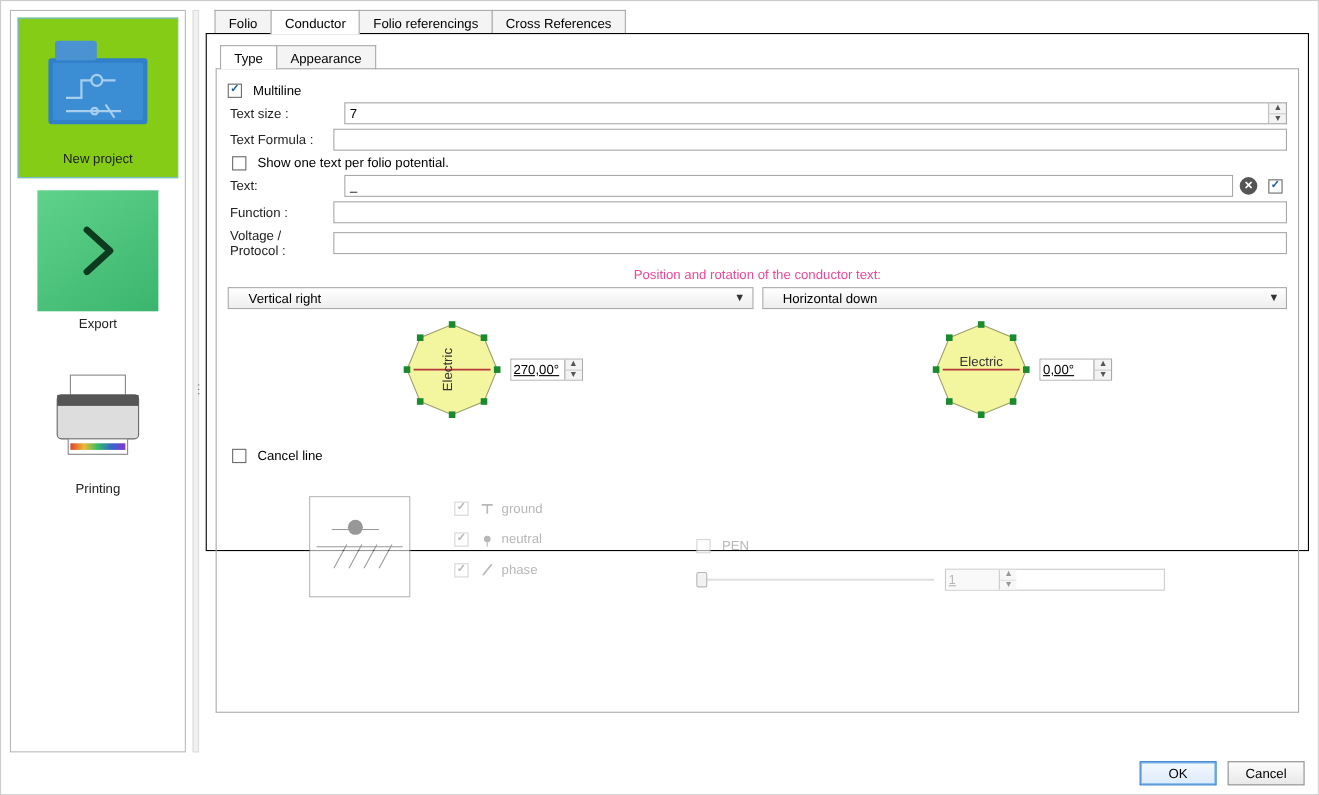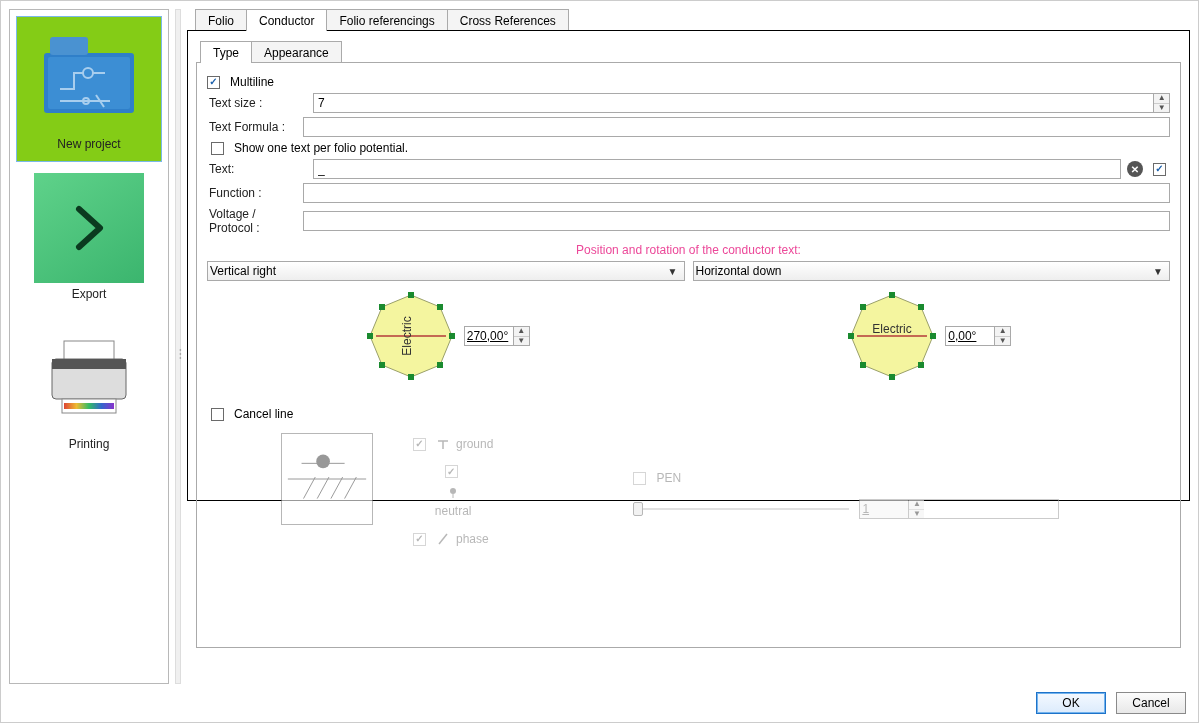--- a/index.html
+++ b/index.html
@@ -59,37 +59,37 @@
   .spin-buttons { width:16px; border:1px solid #a9a9a9; border-left:none; display:flex; flex-direction:column; background:#f3f3f3;}
   .spin-buttons div { flex:1; text-align:center; line-height:8px; font-size:8px; color:#555; border-bottom:1px solid #ccc;}
   .spin-buttons div:last-child{border-bottom:none;}
   .checkbox { width:13px;height:13px;border:1px solid #6a6a6a;display:inline-flex;align-items:center;justify-content:center;background:#fff;margin-right:4px;vertical-align:middle;}
   .checkbox.checked::before{content:"✓";font-size:10px;color:#1a5faa;font-weight:bold;line-height:1;}
   .checkbox.grey { border-color:#bbb; }
   .checkbox.grey.checked::before{color:#888;}
 
   .select {
     border:1px solid #a9a9a9; height:20px; display:flex; align-items:center; justify-content:space-between;
-    padding:0 2px 0 2px; background:linear-gradient(#fff,#eee);
+    padding:0 2px 0 18px; background:linear-gradient(#fff,#eee);
   }
   .select .arrow { font-size:10px; color:#333; padding:0 4px;}
 
   .section-heading { text-align:center; margin:8px 0 4px; color:#ec4899;}
 
   .dial-row { display:flex; justify-content:space-around; margin-top:10px;}
   .dial-group { display:flex; align-items:center; gap:8px;}
   .dial { width:90px; height:90px;}
   .deg-spin { display:flex; border:1px solid #a9a9a9; height:20px; width:66px;}
   .deg-spin input { border:none; width:48px; padding:0 2px;text-decoration:underline;}
   .deg-spin .sp { width:16px; border-left:1px solid #a9a9a9; display:flex; flex-direction:column; background:#f3f3f3;}
   .deg-spin .sp div{flex:1;text-align:center;font-size:8px;line-height:8px;color:#555;border-bottom:1px solid #ccc;}
   .deg-spin .sp div:last-child{border-bottom:none;}
 
   .single-box { margin-top:16px; padding:6px 4px 0;}
-  .sl-content { display:flex; gap:40px; margin:12px 0 0 70px; align-items:flex-start; opacity:0.6;}
+  .sl-content { display:flex; gap:40px; margin:30px 0 0 70px; align-items:flex-start; opacity:0.6;}
   .sl-diagram { width:92px; height:92px; border:1px solid #888; background:#fff; position:relative;}
   .sl-cols { display:flex; gap:140px;}
   .grey-text { color:#888;}
 
   .slider-track { position:relative; width:220px; height:20px; }
   .slider-track .track { position:absolute; left:4px; right:4px; top:9px; height:2px; background:#ccc; }
   .slider-track .thumb { position:absolute; left:0; top:3px; width:10px; height:14px; background:#eaeaea; border:1px solid #888; border-radius:2px;}
 
   .clear-btn {
     width:16px;height:16px;border-radius:50%;background:#555;color:#fff;display:inline-flex;align-items:center;justify-content:center;font-size:10px;font-weight:bold;
@@ -297,21 +297,21 @@
               </div>
               <div class="sl-cols">
                 <div>
                   <div class="row">
                     <span class="checkbox grey checked"></span>
                     <svg width="14" height="14">
                         <path d="M2 4 h10 M7 4 v8" stroke="#888" stroke-width="1.5" fill="none"></path>
                       </svg>
                     <span class="grey-text">ground</span>
                   </div>
-                  <div class="row" style="margin-top:14px;flex-direction:column;">
+                  <div class="row" style="margin-top:14px;">
                     <span class="checkbox grey checked"></span>
                     <svg width="14" height="14">
                         <circle cx="7" cy="7" r="3" fill="#888"></circle>
                         <line x1="7" y1="10" x2="7" y2="14" stroke="#888"></line>
                       </svg>
                     <span class="grey-text">neutral</span>
                   </div>
                   <div class="row" style="margin-top:14px;">
                     <span class="checkbox grey checked"></span>
                     <svg width="14" height="14">

